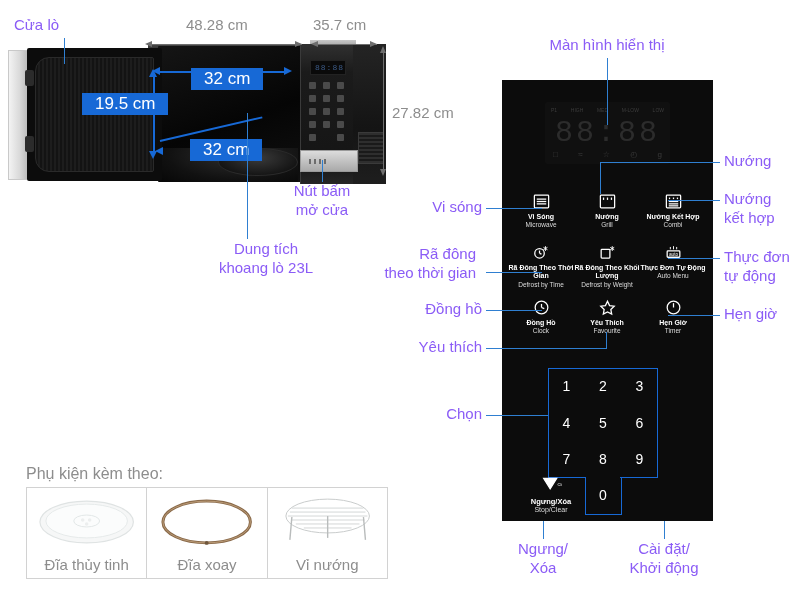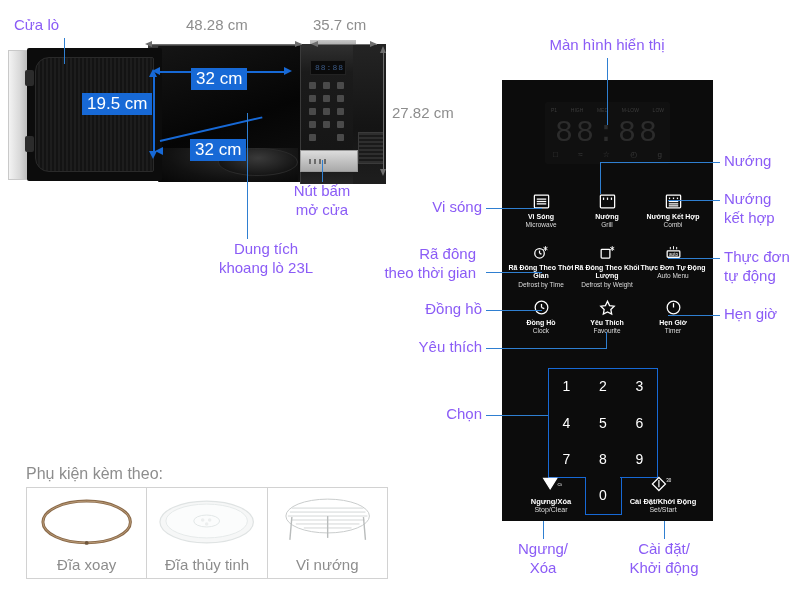--- a/index.html
+++ b/index.html
@@ -64,21 +64,21 @@
 
   .bline { position: absolute; background: #1769d6; }
   .bline.h { height: 2px; }
   .bline.v { width: 2px; }
 
   .blue-tag {
     position: absolute;
     background: #1769d6;
     color: #ffffff;
     font-size: 17px;
-    padding: 1px 5px;
+    padding: 1px 13px;
     white-space: nowrap;
     font-weight: 400;
   }
 
   
   #oven { position: absolute; left: 8px; top: 44px; width: 378px; height: 140px; }
 
   .door-panel {
     position: absolute; left: 0; top: 6px; width: 20px; height: 130px;
     background: linear-gradient(90deg,#f3f3f3,#d9d9d9 60%,#bdbdbd);
@@ -309,40 +309,40 @@
 <div class="callout c" style="left:196px;top:240px;width:140px">Dung tích
 khoang lò 23L</div>
 <div class="lead v" style="left:247px;top:113px;height:126px"></div>
 
 <div id="acc-title">Phụ kiện kèm theo:</div>
 <div id="acc-box">
 
   <div class="acc-cell">
     <div class="acc-art">
       <svg viewBox="0 0 120 58" width="100%" height="100%">
-        <ellipse cx="60" cy="30" rx="44" ry="21" fill="none" stroke="#8a6a4a" stroke-width="3"></ellipse>
-        <ellipse cx="60" cy="30" rx="44" ry="21" fill="none" stroke="#b99a76" stroke-width="1"></ellipse>
-        <circle cx="60" cy="51" r="2" fill="#6f563c"></circle>
-      </svg>
-    </div>
-    <div class="acc-label">Đĩa xoay</div>
-  </div>
-
-  <div class="acc-cell">
-    <div class="acc-art">
-      <svg viewBox="0 0 120 58" width="100%" height="100%">
         <ellipse cx="60" cy="30" rx="47" ry="21" fill="#f6f7f7" stroke="#dfe3e3" stroke-width="1.2"></ellipse>
         <ellipse cx="60" cy="29" rx="41" ry="17" fill="#fbfcfc" stroke="#e6eaea" stroke-width="1"></ellipse>
         <ellipse cx="60" cy="29" rx="13" ry="6" fill="none" stroke="#e2e7e7" stroke-width="1"></ellipse>
         <circle cx="56" cy="28" r="1.8" fill="#eceeee"></circle>
           <circle cx="63" cy="28" r="1.8" fill="#eceeee"></circle>
         <circle cx="60" cy="32" r="1.8" fill="#eceeee"></circle>
       </svg>
     </div>
     <div class="acc-label">Đĩa thủy tinh</div>
+  </div>
+
+  <div class="acc-cell">
+    <div class="acc-art">
+      <svg viewBox="0 0 120 58" width="100%" height="100%">
+        <ellipse cx="60" cy="30" rx="44" ry="21" fill="none" stroke="#8a6a4a" stroke-width="3"></ellipse>
+        <ellipse cx="60" cy="30" rx="44" ry="21" fill="none" stroke="#b99a76" stroke-width="1"></ellipse>
+        <circle cx="60" cy="51" r="2" fill="#6f563c"></circle>
+      </svg>
+    </div>
+    <div class="acc-label">Đĩa xoay</div>
   </div>
 
   <div class="acc-cell">
     <div class="acc-art">
       <svg viewBox="0 0 120 58" width="100%" height="100%">
         <ellipse cx="60" cy="24" rx="42" ry="17" fill="#ffffff" stroke="#c9cccc" stroke-width="1"></ellipse>
         <g stroke="#cfd2d2" stroke-width="0.9">
           <line x1="22" y1="20" x2="98" y2="20"></line>
             <line x1="20" y1="24" x2="100" y2="24"></line>
           <line x1="23" y1="28" x2="97" y2="28"></line>
@@ -513,31 +513,20 @@
     <span class="bico">
       <svg width="22" height="18" viewBox="0 0 26 22" fill="none" stroke="#fff" stroke-width="1.5">
         <polygon points="4,4 20,4 12,17" fill="#fff"></polygon>
         <text x="21" y="14" font-size="5" fill="#fff" stroke="none" font-family="Liberation Sans, sans-serif">Clr</text>
       </svg>
     </span>
     <span class="bvn">Ngưng/Xóa</span>
     <span class="ben">Stop/Clear</span>
   </div>
 
-  <div class="btm-btn" style="left:122px;top:395px">
-    <span class="bico">
-      <svg width="24" height="18" viewBox="0 0 28 22" fill="none" stroke="#fff" stroke-width="1.5">
-        <polygon points="9,3 17,11 9,19 1,11"></polygon>
-        <line x1="9" y1="6" x2="9" y2="15"></line>
-        <text x="18" y="8" font-size="5.5" fill="#fff" stroke="none" font-family="Liberation Sans, sans-serif">30</text>
-      </svg>
-    </span>
-    <span class="bvn">Cài Đặt/Khởi Động</span>
-    <span class="ben">Set/Start</span>
-  </div>
 </div>
 
 <div class="callout c" style="left:512px;top:36px;width:190px">Màn hình hiển thị</div>
 <div class="lead v" style="left:607px;top:58px;height:67px"></div>
 
 <div class="callout r" style="left:362px;top:198px;width:120px">Vi sóng</div>
 <div class="lead h" style="left:486px;top:208px;width:56px"></div>
 
 <div class="callout r" style="left:336px;top:245px;width:140px">Rã đông
 theo thời gian</div>

